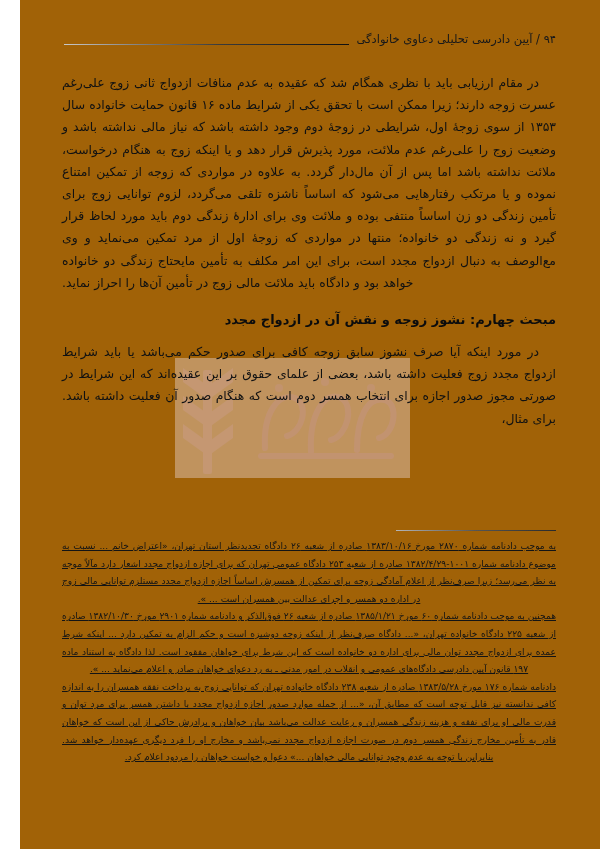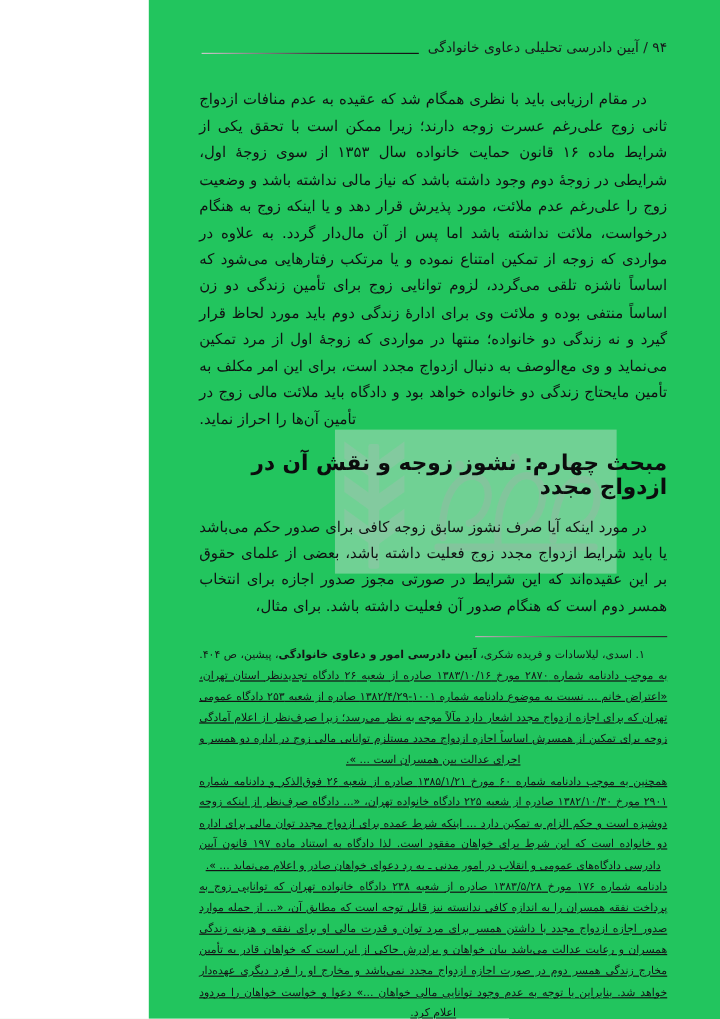--- a/index.html
+++ b/index.html
@@ -5,23 +5,23 @@
   html, body {
     margin: 0;
     padding: 0;
     background: #ffffff;
   }
   body {
     font-family: "DejaVu Sans", "Liberation Sans", sans-serif;
   }
   .page {
     position: relative;
-    width: 476px;
+    width: 580px;
     height: 849px;
-    background: #22c55e;
+    background: #a16207;
     overflow: hidden;
     direction: rtl;
   }
 
   
   .watermark {
     position: absolute;
     left: 155px;
     top: 352px;
     width: 235px;
@@ -83,21 +83,21 @@
     text-align-last: left;
   }
   .fn-ref {
     font-size: 8px;
     vertical-align: super;
     line-height: 0;
     padding: 0 1px;
   }
   h2.section-head {
     margin: 16px 0 11px 0;
-    font-size: 18px;
+    font-size: 13px;
     line-height: 20px;
     font-weight: bold;
     color: #0b0c0d;
     text-align: right;
   }
 
   
   .blk-1 { margin-bottom: 1px; }
   .blk-2 { margin-bottom: 1px; }
   .blk-3 { margin-bottom: 0; }
@@ -178,23 +178,20 @@
     <h2 class="section-head">مبحث چهارم: نشوز زوجه و نقش آن در ازدواج مجدد</h2>
 
     <p class="para first-line-indent">
       <span>در مورد اینکه آیا صرف نشوز سابق زوجه کافی برای صدور حکم می‌باشد یا باید شرایط ازدواج مجدد زوج فعلیت داشته باشد، بعضی از علمای حقوق بر این عقیده‌اند که این شرایط در صورتی مجوز صدور اجازه برای انتخاب همسر دوم است که هنگام صدور آن فعلیت داشته باشد. برای مثال،</span>
     </p>
   </div>
 
   <div class="footnotes">
     <div class="fn-rule"></div>
 
-    <p class="fn left-last">
-      <span class="fn-num">۱.</span><span> اسدی، لیلاسادات و فریده شکری، </span><b>آیین دادرسی امور و دعاوی خانوادگی</b><span>، پیشین، ص ۴۰۴.</span>
-    </p>
 
     <p class="fn center-last">به موجب دادنامه شماره ۲۸۷۰ مورخ ۱۳۸۳/۱۰/۱۶ صادره از شعبه ۲۶ دادگاه تجدیدنظر استان تهران، «اعتراض خانم ... نسبت به موضوع دادنامه شماره ۱۰۰۱-۱۳۸۲/۴/۲۹ صادره از شعبه ۲۵۳ دادگاه عمومی تهران که برای اجازه ازدواج مجدد اشعار دارد مآلاً موجه به نظر می‌رسد؛ زیرا صرف‌نظر از اعلام آمادگی زوجه برای تمکین از همسرش اساساً اجازه ازدواج مجدد مستلزم توانایی مالی زوج در اداره دو همسر و اجرای عدالت بین همسران است ... ».</p>
 
     <p class="fn center-last">همچنین به موجب دادنامه شماره ۶۰ مورخ ۱۳۸۵/۱/۲۱ صادره از شعبه ۲۶ فوق‌الذکر و دادنامه شماره ۲۹۰۱ مورخ ۱۳۸۲/۱۰/۳۰ صادره از شعبه ۲۲۵ دادگاه خانواده تهران، «... دادگاه صرف‌نظر از اینکه زوجه دوشیزه است و حکم الزام به تمکین دارد ... اینکه شرط عمده برای ازدواج مجدد توان مالی برای اداره دو خانواده است که این شرط برای خواهان مفقود است. لذا دادگاه به استناد ماده ۱۹۷ قانون آیین دادرسی دادگاه‌های عمومی و انقلاب در امور مدنی ـ به رد دعوای خواهان صادر و اعلام می‌نماید ... ».</p>
 
     <p class="fn center-last">دادنامه شماره ۱۷۶ مورخ ۱۳۸۳/۵/۲۸ صادره از شعبه ۲۳۸ دادگاه خانواده تهران که توانایی زوج به پرداخت نفقه همسران را به اندازه کافی ندانسته نیز قابل توجه است که مطابق آن، «... از جمله موارد صدور اجازه ازدواج مجدد با داشتن همسر برای مرد توان و قدرت مالی او برای نفقه و هزینه زندگی همسران و رعایت عدالت می‌باشد بیان خواهان و برادرش حاکی از این است که خواهان قادر به تأمین مخارج زندگی همسر دوم در صورت اجازه ازدواج مجدد نمی‌باشد و مخارج او را فرد دیگری عهده‌دار خواهد شد. بنابراین با توجه به عدم وجود توانایی مالی خواهان ...» دعوا و خواست خواهان را مردود اعلام کرد.</p>
   </div>
 
 </div>
 

